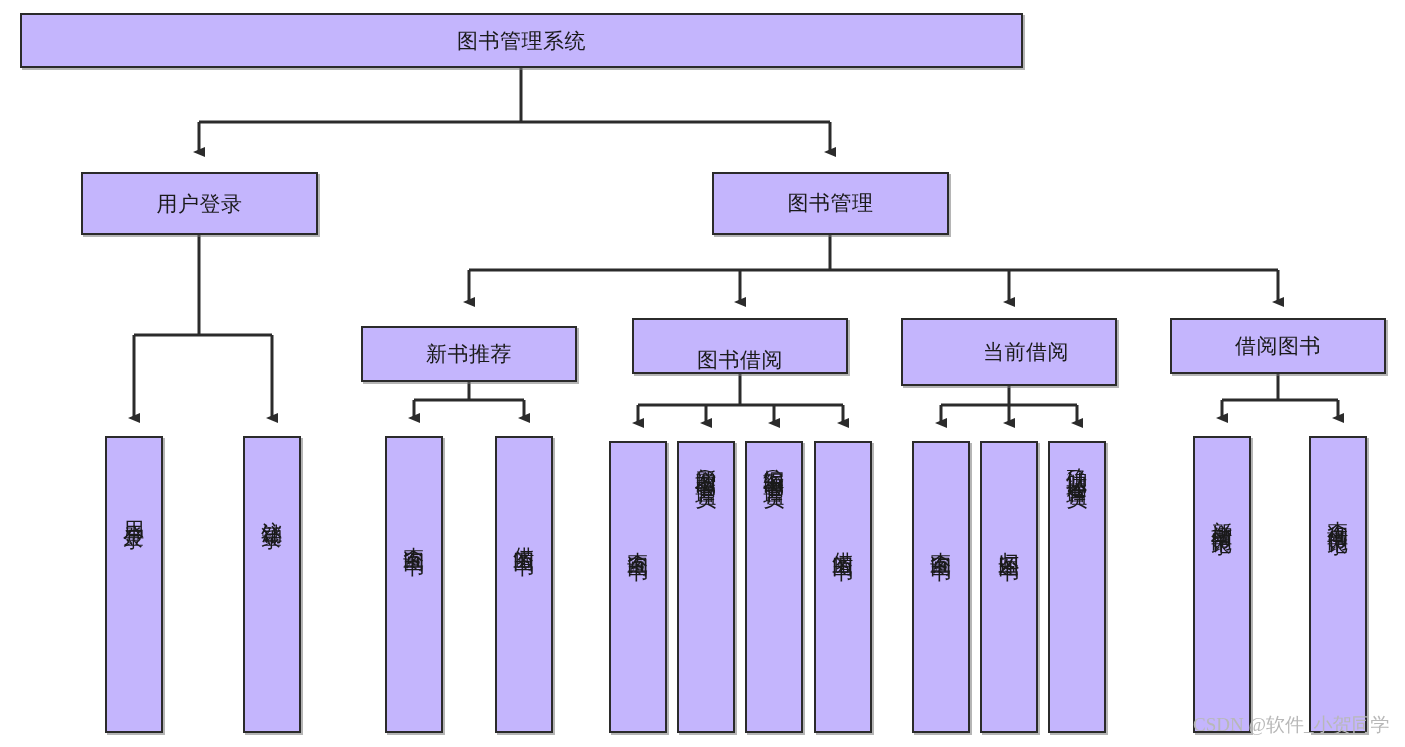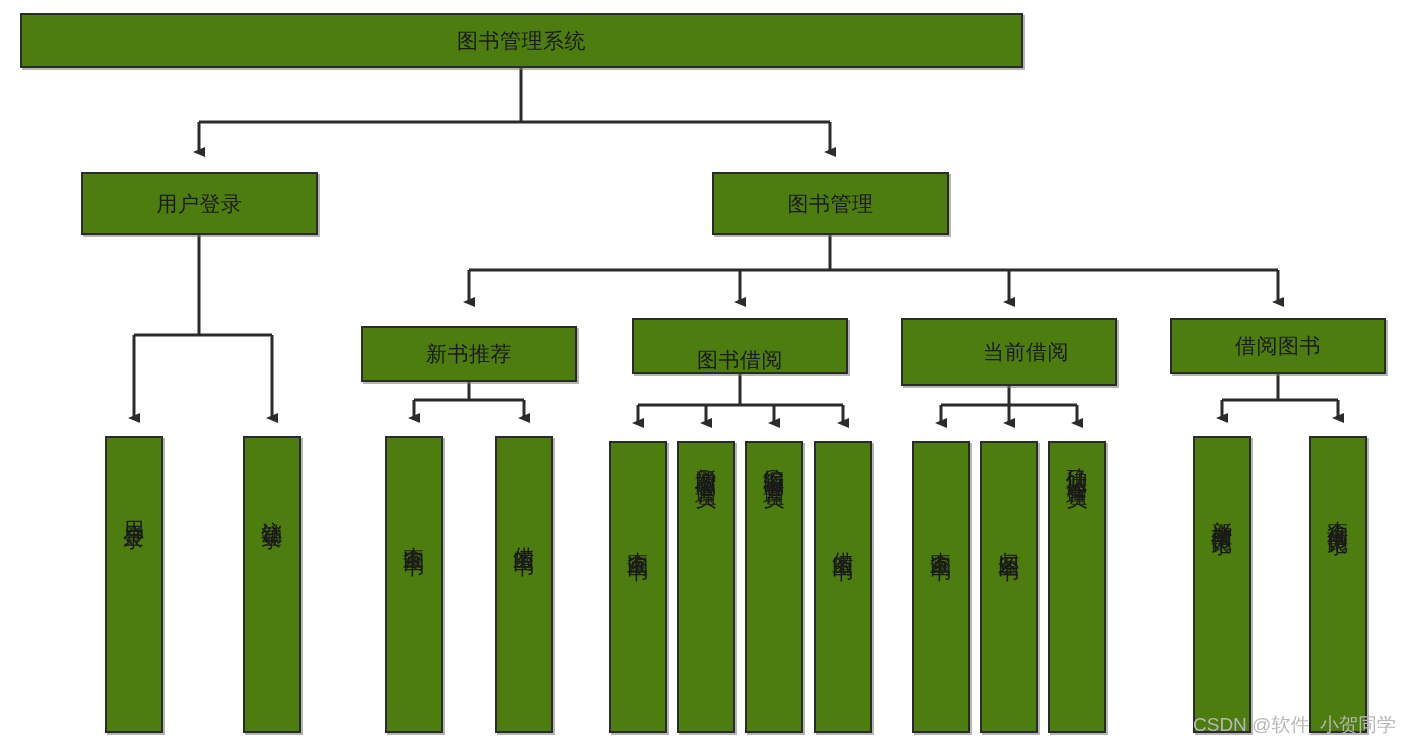--- a/index.html
+++ b/index.html
@@ -17,21 +17,21 @@
   #diagram-root {
     position: absolute;
     left: 0;
     top: 0;
     width: 1405px;
     height: 747px;
   }
   .node-box {
     position: absolute;
     box-sizing: border-box;
-    background: #4d7c0f;
+    background: #c4b5fd;
     border: 2px solid #2b2b2b;
     box-shadow: 2px 2px 0 0 rgba(120,120,120,0.55);
     display: flex;
     align-items: center;
     justify-content: center;
     overflow: hidden;
   }
   .node-label {
     color: #1a1a1a;
     font-size: 21px;
@@ -69,21 +69,21 @@
     height: 747px;
     pointer-events: none;
   }
   #watermark {
     position: absolute;
     left: 1193px;
     top: 712px;
     font-size: 19px;
     color: #b8b8b8;
     white-space: nowrap;
-    font-family: Liberation Sans, sans-serif;
+    font-family: Liberation Serif, serif;
   }
 </style>
 </head>
 <body>
 
 <div id="diagram-root">
 
   <svg id="connectors" viewBox="0 0 1405 747">
     <defs>
       <marker id="arrow" markerWidth="12" markerHeight="12" refX="5" refY="6" orient="auto" markerUnits="userSpaceOnUse">
@@ -137,21 +137,21 @@
     </g>
   </svg>
 
   <div class="node-box" style="left:20px; top:13px; width:1003px; height:55px;">
     <span class="node-label">图书管理系统</span>
   </div>
 
   <div class="node-box" style="left:81px; top:172px; width:237px; height:63px;">
     <span class="node-label">用户登录</span>
   </div>
-  <div class="node-box" style="left:712px; top:172px; width:237px; height:63px;">
+  <div class="node-box" style="left:712px; top:172px; width:237px; height:63px;font-family:Liberation Serif, serif;">
     <span class="node-label">图书管理</span>
   </div>
 
   <div class="node-box" style="left:361px; top:318px; width:216px; height:56px;margin-top:8px;">
     <span class="node-label">新书推荐</span>
   </div>
   <div class="node-box" style="left:632px; top:318px; width:216px; height:56px;align-items:flex-end;">
     <span class="node-label">图书借阅</span>
   </div>
   <div class="node-box" style="left:901px; top:318px; width:216px; height:68px;padding-left:34px;">

